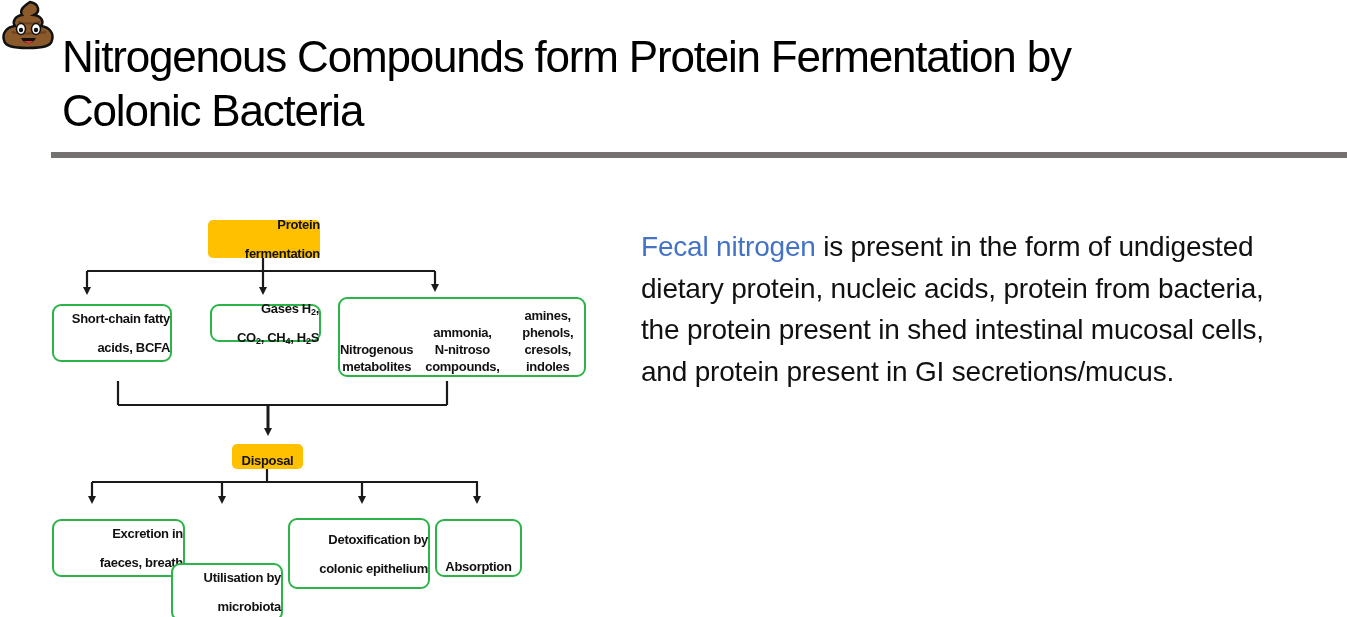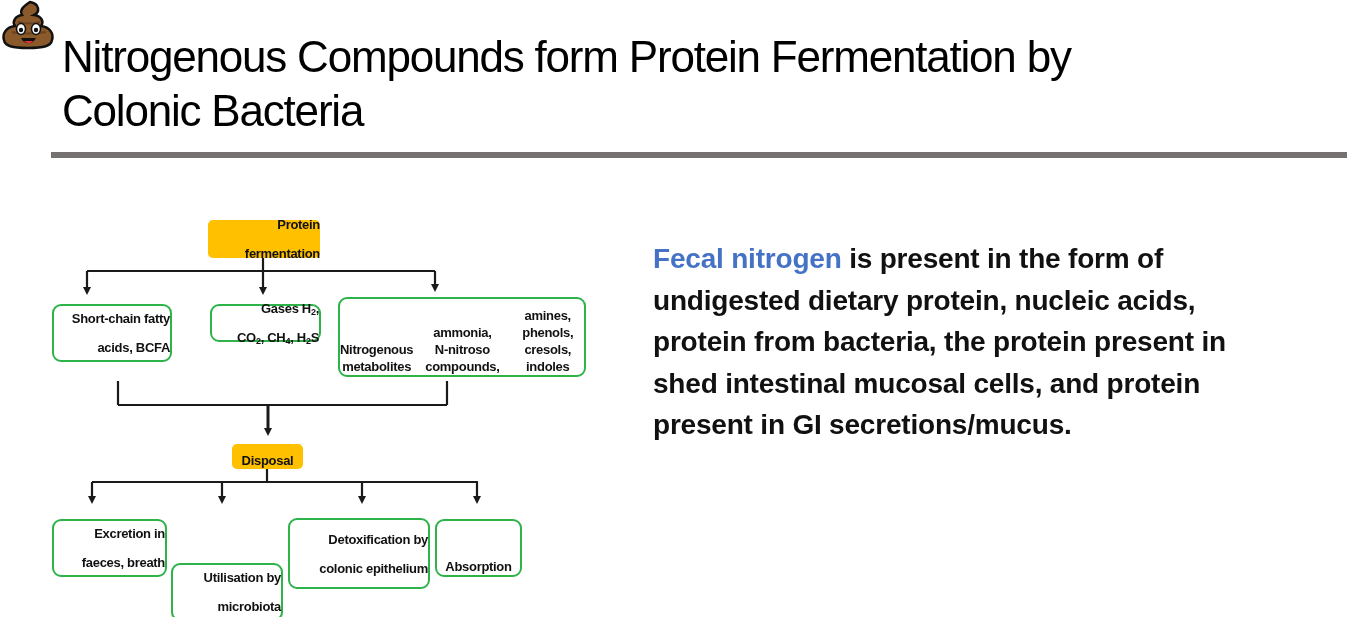--- a/index.html
+++ b/index.html
@@ -17,21 +17,21 @@
           justify-content: center; text-align: center; font-weight: bold; font-size: 13px;
           line-height: 17px; letter-spacing: -0.3px; color: #111; gap: 12px; }
   .node.orange { background: #ffc000; border-radius: 5px; }
   .node.green { border: 2.5px solid #2db34a; border-radius: 9px; background: #fff; }
   .node span { display: block; }
   sub { font-size: 9px; vertical-align: -2px; line-height: 0; }
 
   .poop { position: absolute; left: 319px; top: 441px; width: 56px; height: 50px; }
 
   .para { position: absolute; left: 641px; top: 226px; width: 640px; font-size: 28px; line-height: 41.5px;
-          color: #111; letter-spacing: -0.2px; margin: 12px; font-family: "Liberation Sans", sans-serif; font-weight: bold; }
+          color: #111; letter-spacing: -0.2px; margin: 0; font-family: "Liberation Sans", sans-serif; }
   .para .hl { color: #4472c4; }
 </style>
 </head>
 <body>
 
 <h1 class="title">
   <span>Nitrogenous Compounds form Protein Fermentation by</span>
   <span>Colonic Bacteria</span>
 </h1>
 <div class="rule"></div>
@@ -95,21 +95,21 @@
     <path d="M12 32 C20 34 36 34 46 32" stroke="#6b4220" stroke-width="2" fill="none"></path>
     <path d="M18 22 C26 24 34 24 40 22" stroke="#6b4220" stroke-width="2" fill="none"></path>
     <ellipse cx="21" cy="29" rx="4.5" ry="5.5" fill="#fff" stroke="#111" stroke-width="1.5"></ellipse>
     <ellipse cx="36" cy="29" rx="4.5" ry="5.5" fill="#fff" stroke="#111" stroke-width="1.5"></ellipse>
     <circle cx="21" cy="30" r="2.2" fill="#111"></circle>
     <circle cx="36" cy="30" r="2.2" fill="#111"></circle>
     <path d="M21 38 C24 45 33 45 36 38 Z" fill="#111"></path>
     <path d="M24 41 C27 44 31 44 33 41 Z" fill="#e0303a"></path>
   </svg>
 
-  <div class="node green" style="left:52px; top:519px; width:115px; height:58px; flex-direction:column;">
+  <div class="node green" style="left:52px; top:519px; width:133px; height:58px; flex-direction:column;">
     <span>Excretion in</span>
     <span>faeces, breath</span>
   </div>
 
   <div class="node green" style="left:171px; top:519px; width:112px; height:58px; flex-direction:column;margin-top:44px;">
     <span>Utilisation by</span>
     <span>microbiota</span>
   </div>
 
   <div class="node green" style="left:288px; top:518px; width:142px; height:71px; flex-direction:column;">

